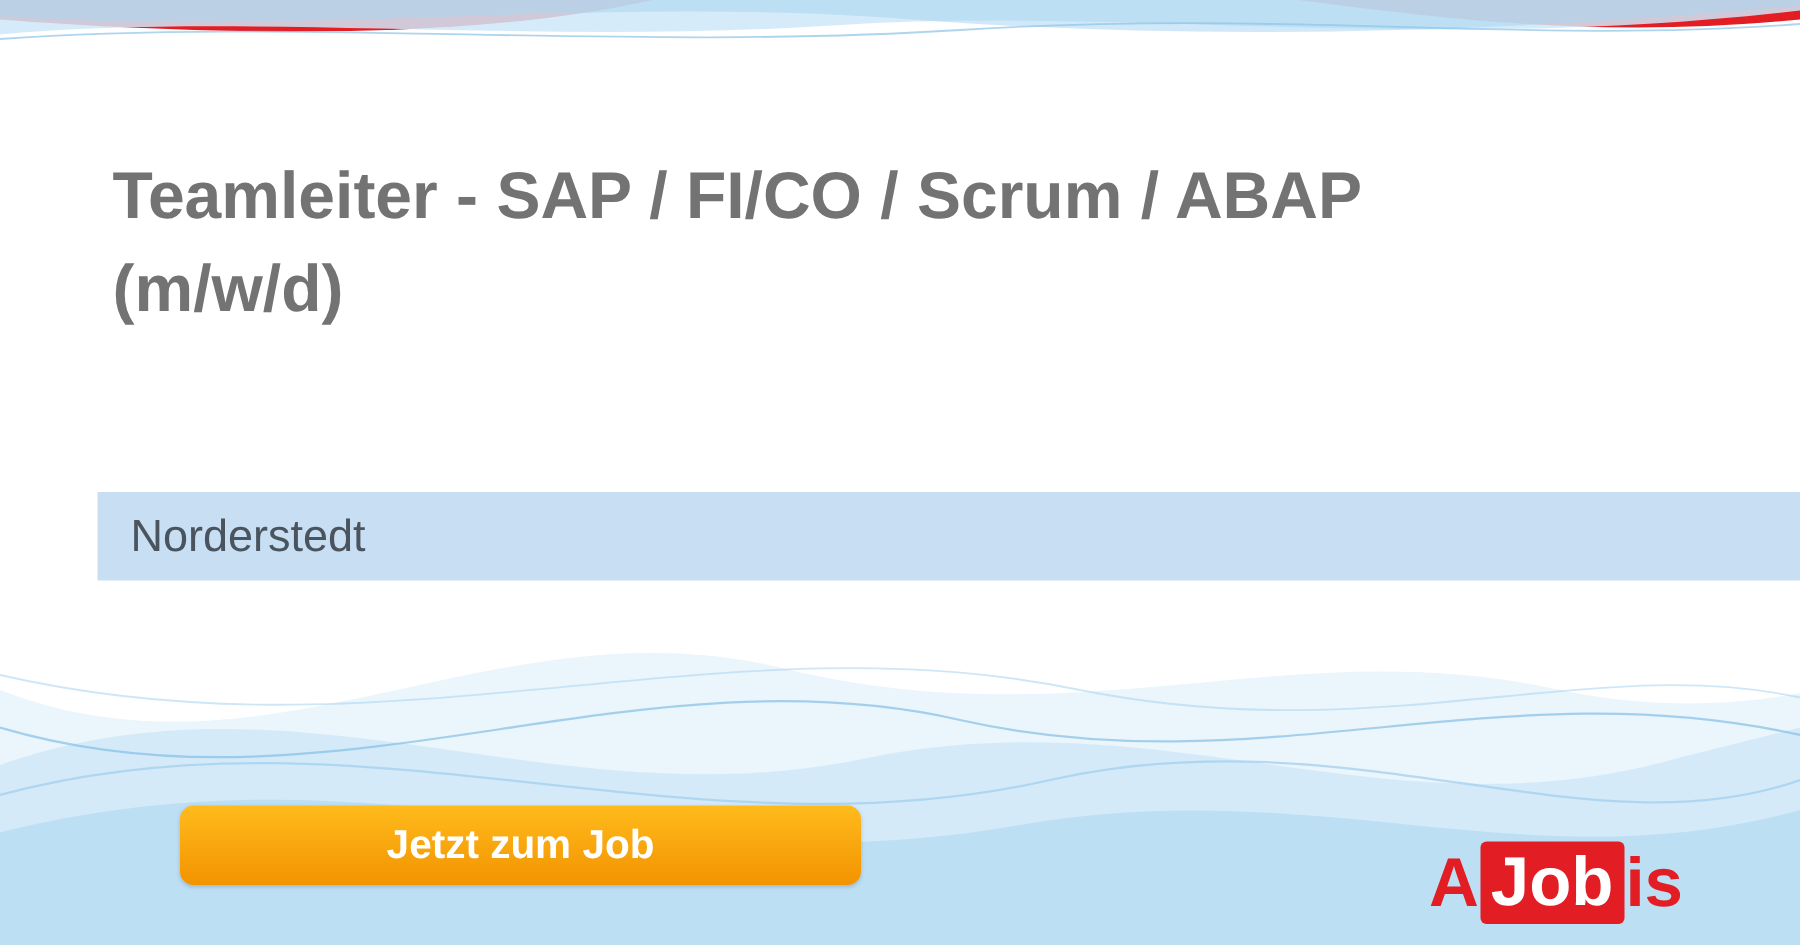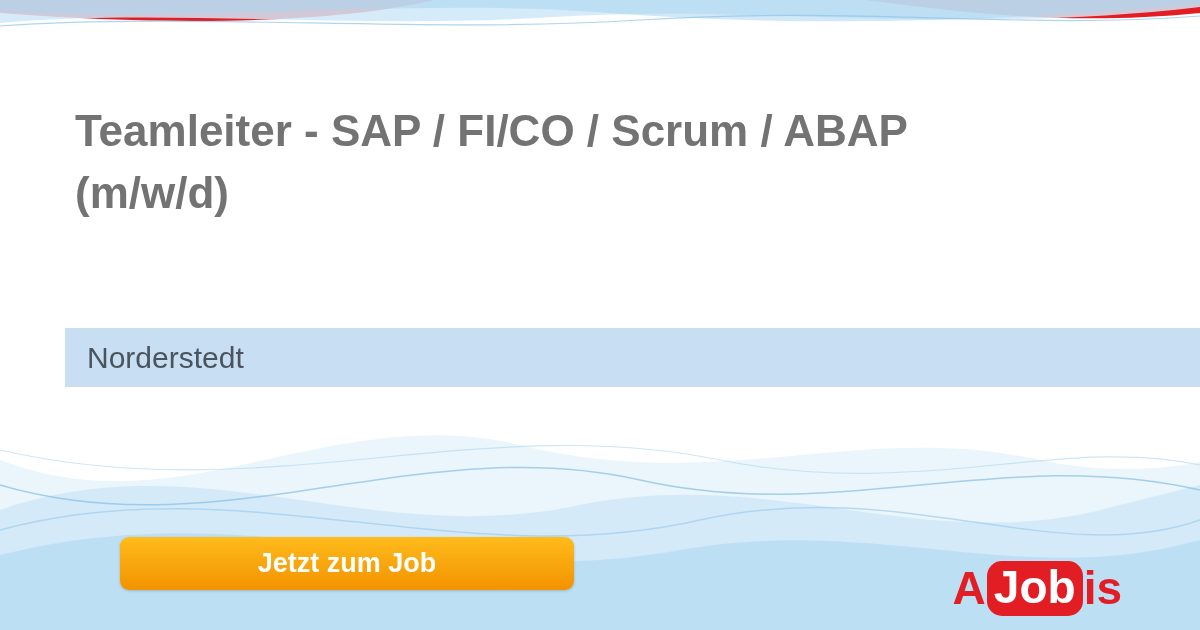--- a/index.html
+++ b/index.html
@@ -75,21 +75,21 @@
     align-items: center;
     font-weight: bold;
     font-size: 46px;
     z-index: 3;
     line-height: 1.1;
   }
   .logo-prefix, .logo-suffix { color: #e21d24; }
   .logo-box {
     background: #e21d24;
     color: #ffffff;
-    border-radius: 15px;
+    border-radius: 4px;
     padding: 1px 7px 3px 7px;
     margin: 0 1px;
   }
 </style>
 </head>
 <body>
 
 <div class="card">
 
   <svg class="top-waves" viewBox="0 0 1200 50" preserveAspectRatio="none" aria-hidden="true">

